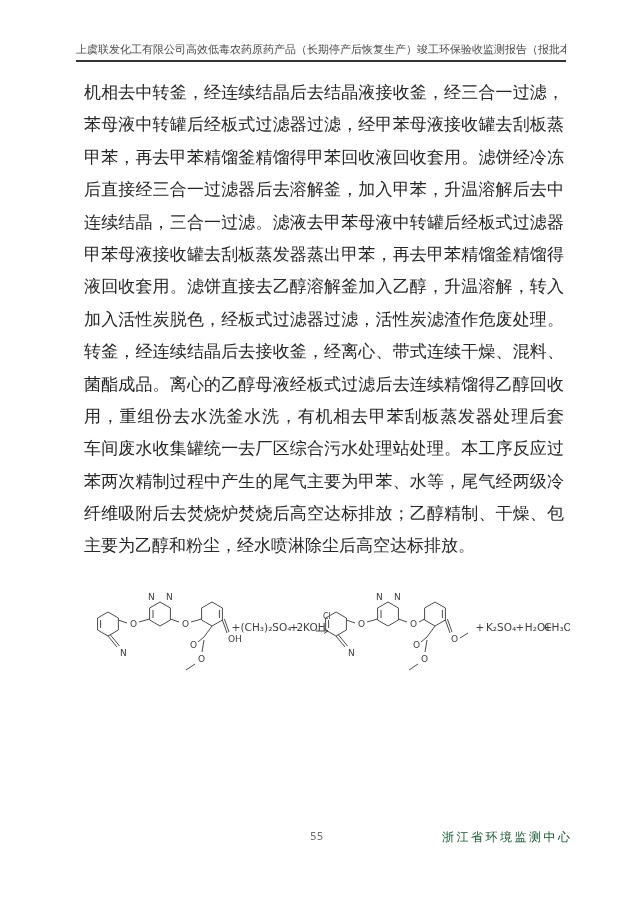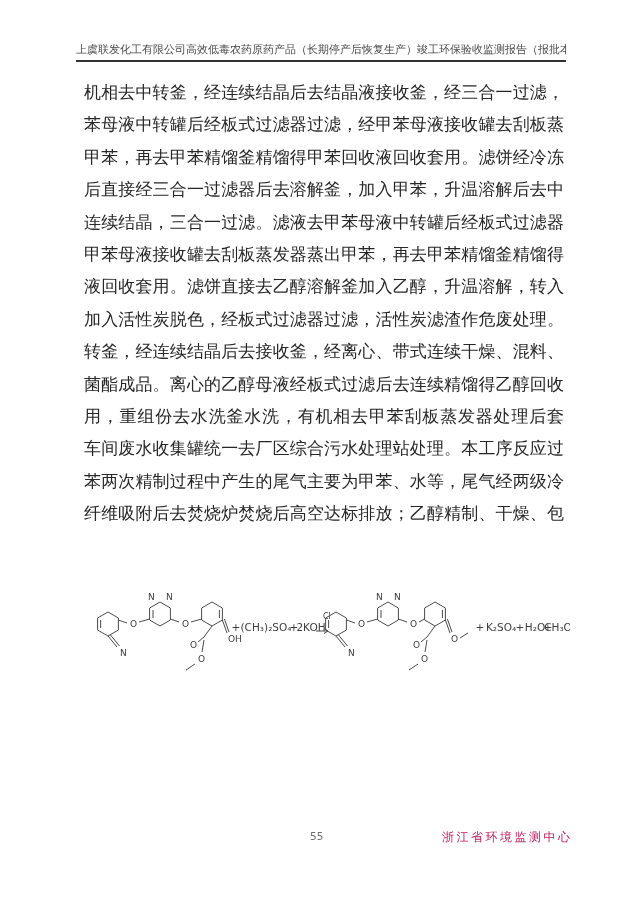--- a/index.html
+++ b/index.html
@@ -37,21 +37,21 @@
   .scheme line,.scheme polygon,.scheme polyline,.scheme path{
     stroke:#4a4a4a;stroke-width:1;fill:none;
   }
   .pageno{
     position:absolute;left:310px;top:830px;
     font-size:10.5px;color:#707070;
     font-family:"DejaVu Sans",sans-serif;
   }
   .watermark{
     position:absolute;left:442px;top:829px;
-    font-size:12px;color:#be185d;letter-spacing:2.5px;
+    font-size:12px;color:#14532d;letter-spacing:2.5px;
     white-space:nowrap;filter:blur(.3px);
   }
 </style>
 </head>
 <body>
 
 <div class="page">
 
   <div class="header">上虞联发化工有限公司高效低毒农药原药产品（长期停产后恢复生产）竣工环保验收监测报告（报批本）</div>
   <div class="header-rule"></div>
@@ -64,20 +64,21 @@
     <div class="bline">连续结晶，三合一过滤。滤液去甲苯母液中转罐后经板式过滤器过滤，经</div>
     <div class="bline">甲苯母液接收罐去刮板蒸发器蒸出甲苯，再去甲苯精馏釜精馏得甲苯回收</div>
     <div class="bline">液回收套用。滤饼直接去乙醇溶解釜加入乙醇，升温溶解，转入脱色釜，</div>
     <div class="bline">加入活性炭脱色，经板式过滤器过滤，活性炭滤渣作危废处理。滤液去中</div>
     <div class="bline">转釜，经连续结晶后去接收釜，经离心、带式连续干燥、混料、包装得嘧</div>
     <div class="bline">菌酯成品。离心的乙醇母液经板式过滤后去连续精馏得乙醇回收液回收套</div>
     <div class="bline">用，重组份去水洗釜水洗，有机相去甲苯刮板蒸发器处理后套用。水相去</div>
     <div class="bline">车间废水收集罐统一去厂区综合污水处理站处理。本工序反应过程中及甲</div>
     <div class="bline">苯两次精制过程中产生的尾气主要为甲苯、水等，尾气经两级冷凝、2#炭</div>
     <div class="bline">纤维吸附后去焚烧炉焚烧后高空达标排放；乙醇精制、干燥、包装等尾气</div>
+    <div class="bline last">主要为乙醇和粉尘，经水喷淋除尘后高空达标排放。</div>
   </div>
 
   <svg class="scheme" width="490" height="88" viewBox="0 0 490 88">
 
     <g>
 
       <polygon points="28,22 38.4,28 38.4,40 28,46 17.6,40 17.6,28"></polygon>
       <line x1="20.6" y1="30" x2="20.6" y2="38"></line>
 
       <line x1="28" y1="46" x2="37" y2="57"></line>

